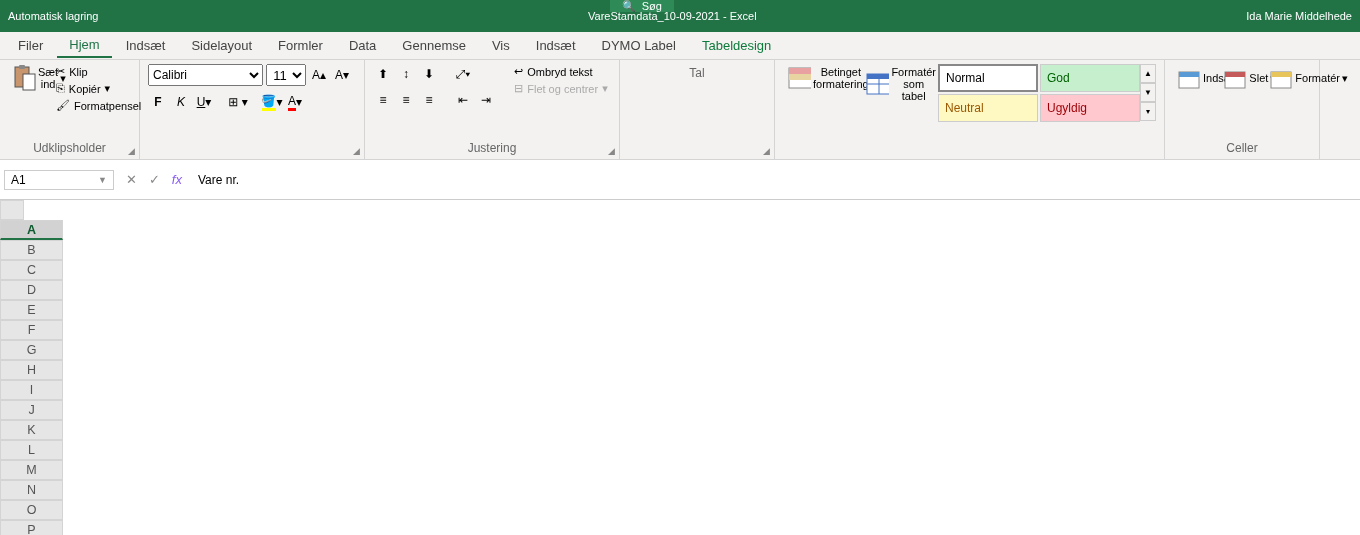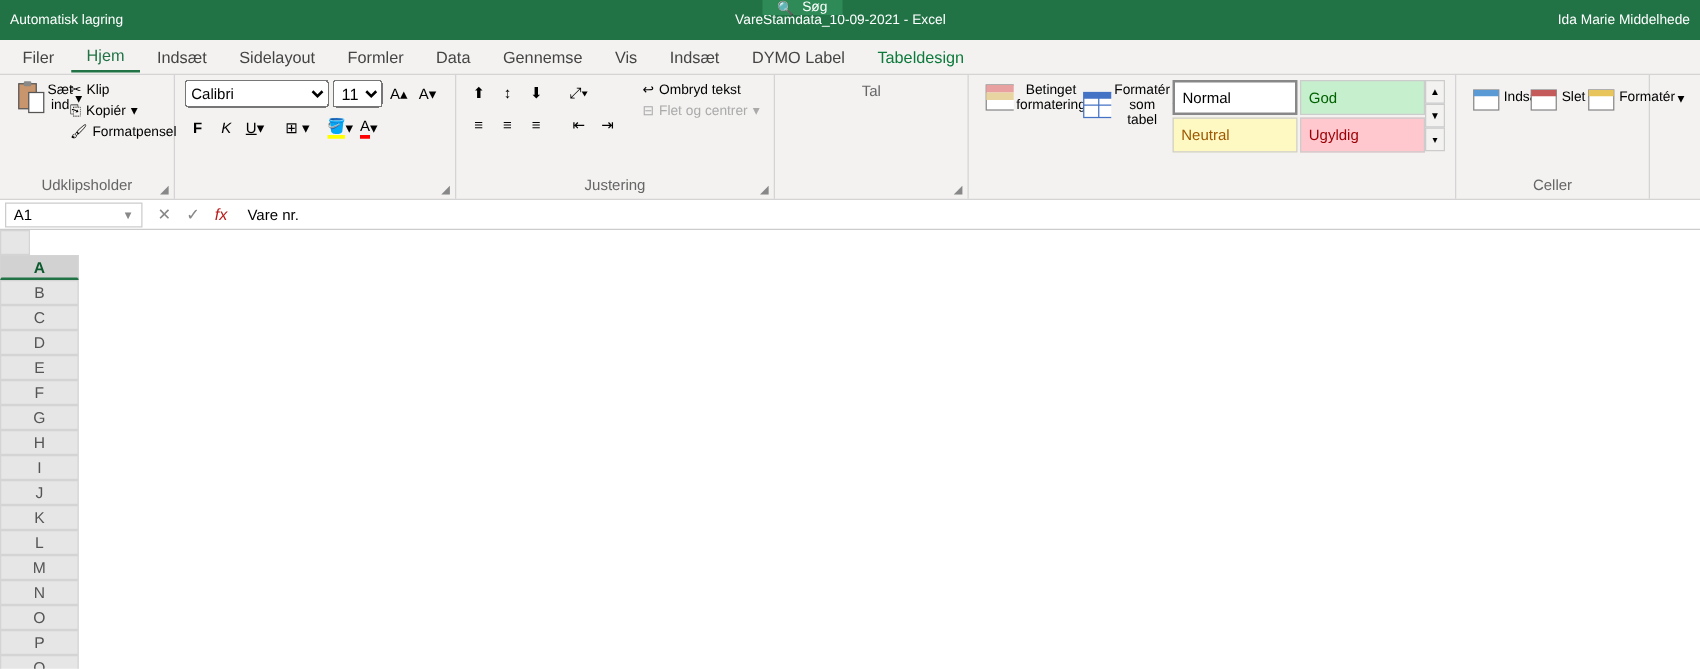--- a/index.html
+++ b/index.html
@@ -34,24 +34,24 @@
 
 .styles-gallery { display: grid; grid-template-columns: 100px 100px; gap: 2px; }
 .style-cell { height: 28px; border: 1px solid #ccc; display: flex; align-items: center; padding: 0 6px; font-size: 12px; cursor: pointer; }
 .style-normal { background: #fff; border: 2px solid #888; }
 .style-god { background: #c6efce; color: #006100; }
 .style-neutral { background: #fef9c3; color: #9c5700; }
 .style-ugyldig { background: #ffc7ce; color: #9c0006; }
 .gallery-arrows { display: flex; flex-direction: column; width: 16px; }
 .gallery-arrows div { height: 19px; border: 1px solid #ccc; font-size: 8px; display: flex; align-items: center; justify-content: center; cursor: pointer; }
 
-.formula-bar { height: 24px; display: flex; align-items: center; border-bottom: 1px solid #ccc; background: #fff; }
+.formula-bar { height: 40px; display: flex; align-items: center; border-bottom: 1px solid #ccc; background: #fff; }
 .name-box { width: 110px; border: 1px solid #ccc; margin: 0 4px; padding: 2px 6px; font-size: 12px; display: flex; align-items: center; justify-content: space-between; }
 .fx-area { display: flex; align-items: center; gap: 12px; padding: 0 8px; color: #888; }
-.fx-area .fx { font-style: italic; color: #b91c1c; }
+.fx-area .fx { font-style: italic; color: #8b5cf6; }
 .formula-input { flex: 1; padding: 0 8px; font-size: 12px; }
 
 .grid-area { display: flex; }
 .hdr { background: #e6e6e6; border: 0.5px solid #ccc; font-size: 12px; display: flex; align-items: center; justify-content: center; color: #555; }
 .hdr.selected { background: #d2d2d2; font-weight: 600; color: #0c5a2e; border-bottom: 2px solid #217346; }
 .corner { width: 24px; height: 20px; background: #e6e6e6; border: 0.5px solid #ccc; }
 .ch { height: 20px; }
 table.sheet { border-collapse: collapse; }
 table.sheet td { border: 0.5px solid #d4d4d4; height: 20px; font-size: 12.5px; padding: 0 3px; white-space: nowrap; overflow: hidden; vertical-align: middle; }
 

